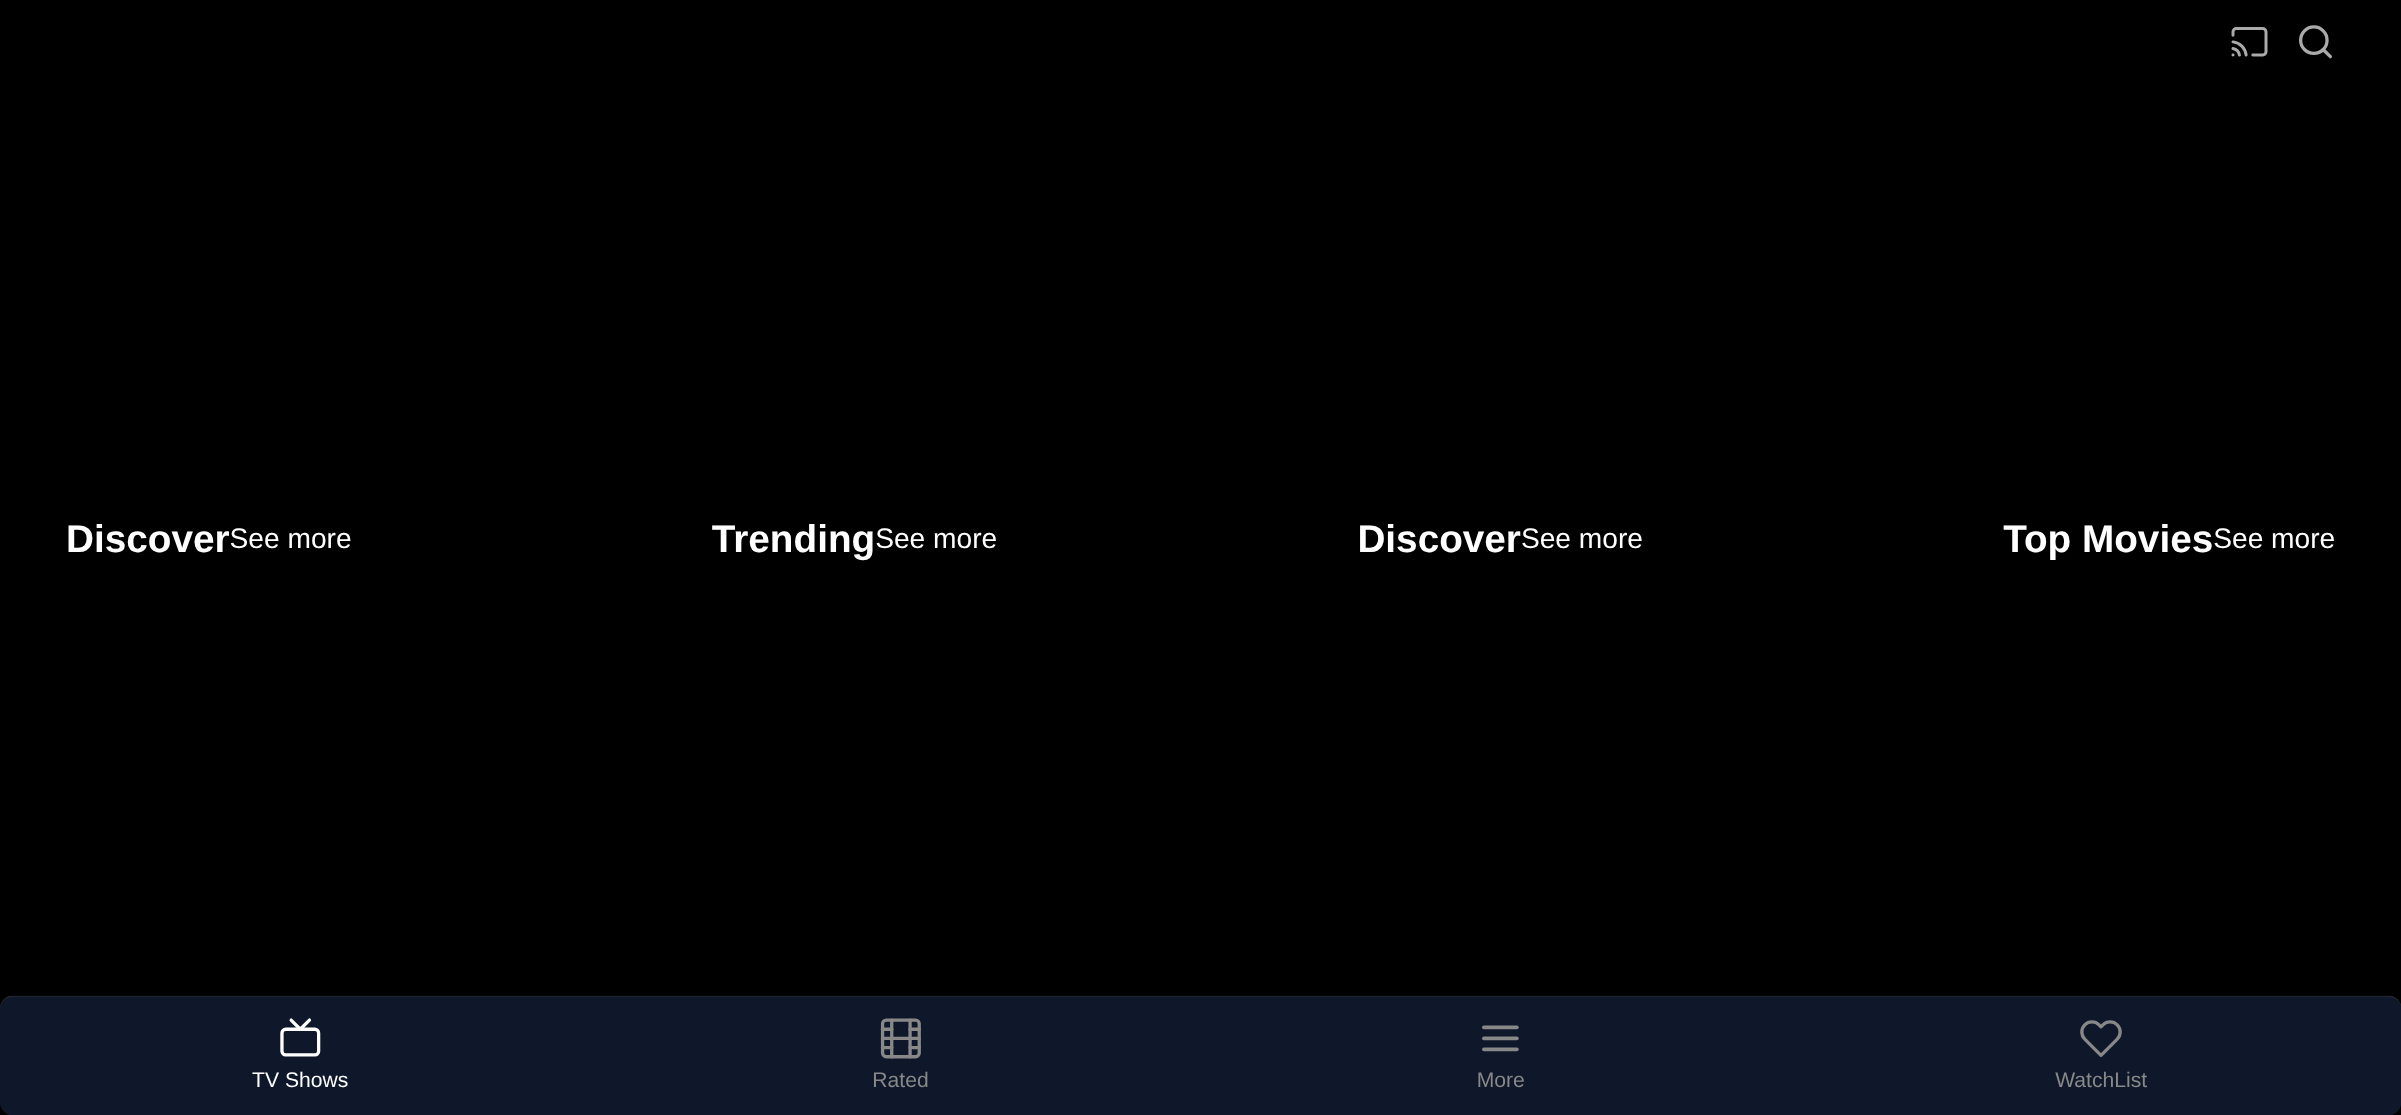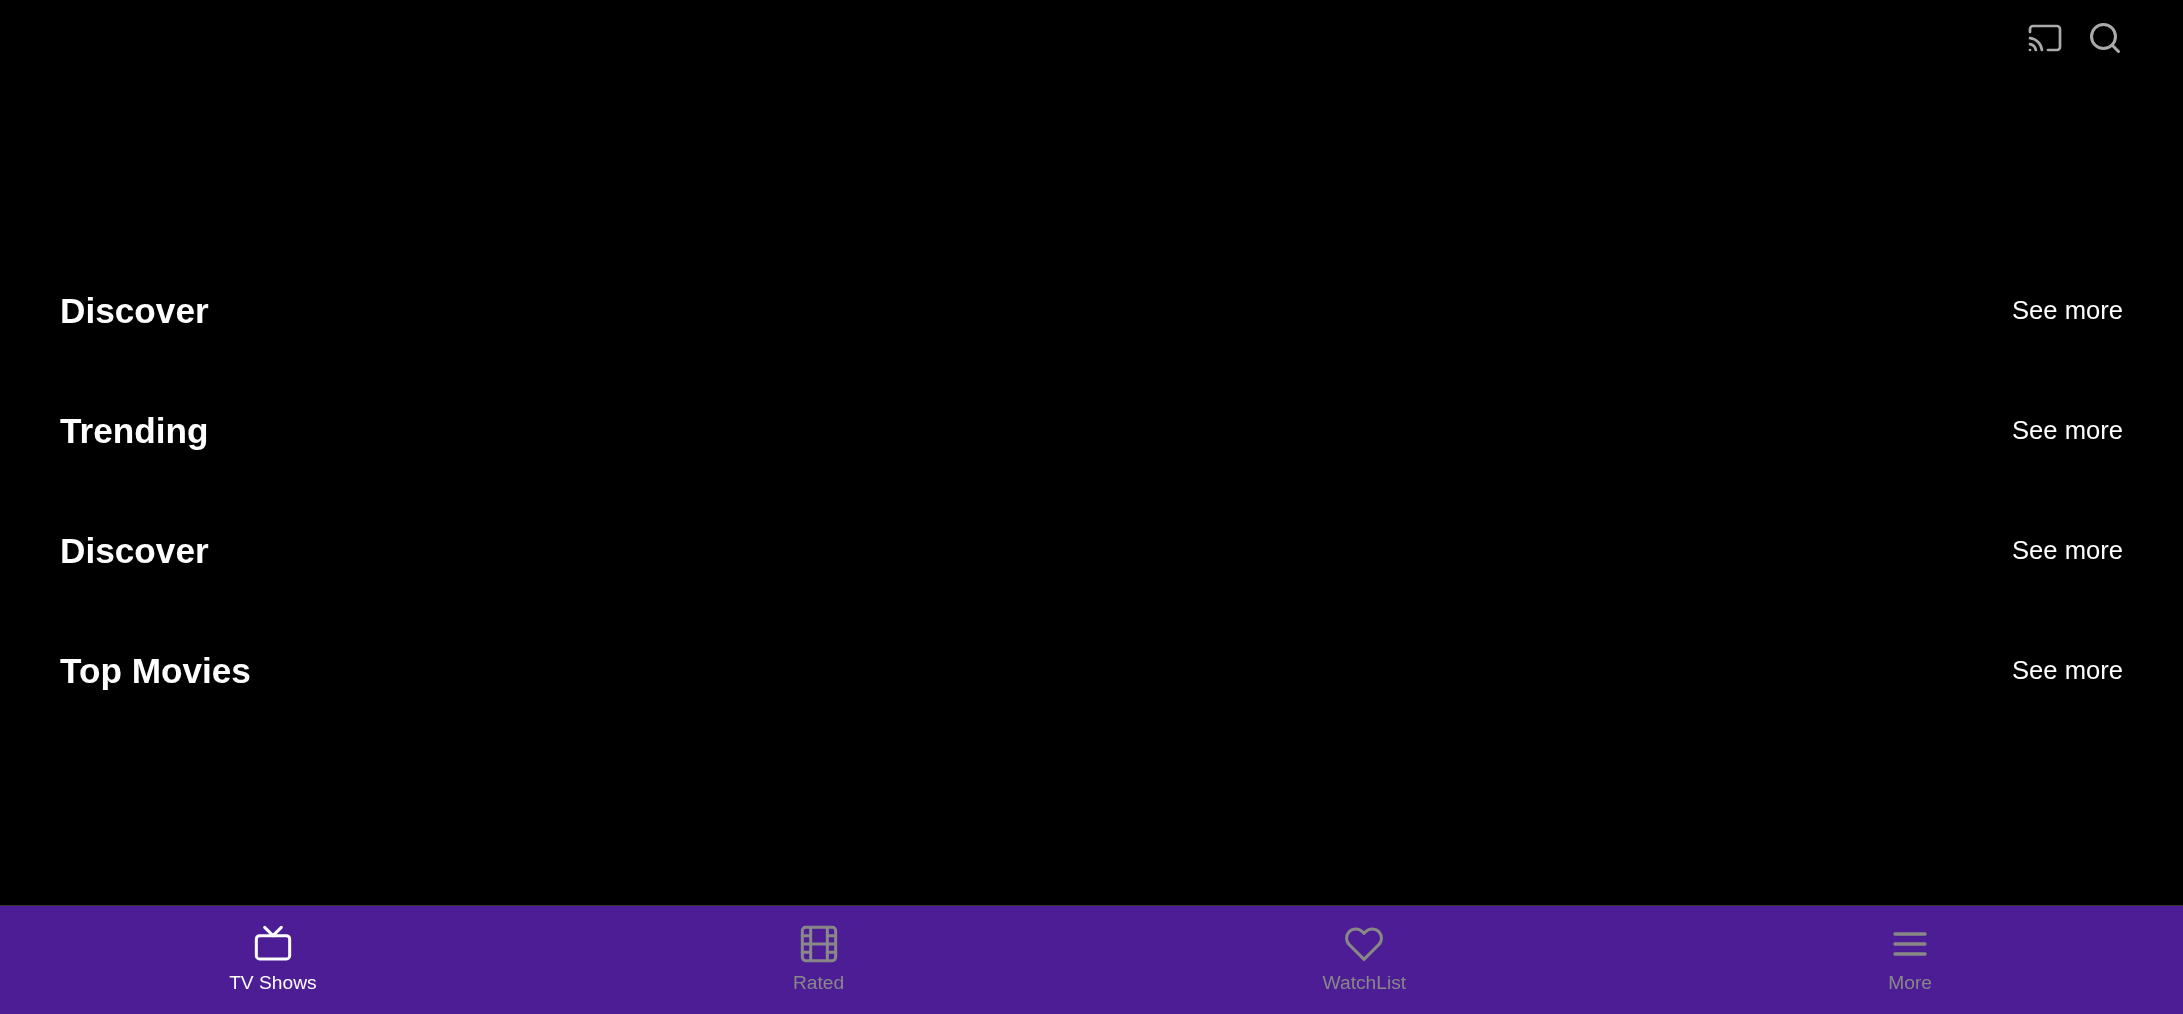--- a/index.html
+++ b/index.html
@@ -48,22 +48,22 @@
     }
 
     .header-icon svg {
       width: 36px;
       height: 36px;
     }
 
     .main-content {
       flex: 1;
       display: flex;
-      flex-direction: column;
-      justify-content: center;
+      flex-direction: row;
+      justify-content: space-between;
       padding: 20px 60px;
       gap: 0;
       overflow: hidden;
     }
 
     .section-row {
       display: flex;
       justify-content: space-between;
       align-items: center;
       padding: 40px 0;
@@ -84,22 +84,23 @@
       border: none;
       color: #fff;
     }
 
     .bottom-nav {
       border-top: 1px solid #333;
       display: flex;
       justify-content: space-around;
       align-items: center;
       padding: 18px 0 20px 0;
-      background: #4c1d95;
+      background: #0f172a;
       flex-shrink: 0;
+      border-radius: 12px;
     }
 
     .nav-item {
       display: flex;
       flex-direction: column;
       align-items: center;
       gap: 8px;
       cursor: pointer;
       flex: 1;
     }
@@ -195,30 +196,30 @@
         <line x1="2" y1="17" x2="7" y2="17"></line>
         <line x1="17" y1="17" x2="22" y2="17"></line>
         <line x1="17" y1="7" x2="22" y2="7"></line>
       </svg>
     </span>
     <span class="nav-label">Rated</span>
   </div>
 
   <div class="nav-item">
     <span class="nav-icon">
-      <svg viewBox="0 0 24 24" fill="none" stroke-width="1.8" stroke-linecap="round" stroke-linejoin="round" style="stroke: rgb(136, 136, 136);">
-        <path d="M20.84 4.61a5.5 5.5 0 0 0-7.78 0L12 5.67l-1.06-1.06a5.5 5.5 0 0 0-7.78 7.78l1.06 1.06L12 21.23l7.78-7.78 1.06-1.06a5.5 5.5 0 0 0 0-7.78z"></path>
-      </svg>
-    </span>
-    <span class="nav-label">WatchList</span>
-  </div>
-
-  <div class="nav-item">
-    <span class="nav-icon">
       <svg viewBox="0 0 24 24" fill="none" stroke-width="2" stroke-linecap="round" stroke-linejoin="round" style="stroke: rgb(136, 136, 136);">
         <line x1="3" y1="6" x2="21" y2="6"></line>
         <line x1="3" y1="12" x2="21" y2="12"></line>
         <line x1="3" y1="18" x2="21" y2="18"></line>
       </svg>
     </span>
     <span class="nav-label">More</span>
   </div>
+
+  <div class="nav-item">
+    <span class="nav-icon">
+      <svg viewBox="0 0 24 24" fill="none" stroke-width="1.8" stroke-linecap="round" stroke-linejoin="round" style="stroke: rgb(136, 136, 136);">
+        <path d="M20.84 4.61a5.5 5.5 0 0 0-7.78 0L12 5.67l-1.06-1.06a5.5 5.5 0 0 0-7.78 7.78l1.06 1.06L12 21.23l7.78-7.78 1.06-1.06a5.5 5.5 0 0 0 0-7.78z"></path>
+      </svg>
+    </span>
+    <span class="nav-label">WatchList</span>
+  </div>
 </nav>
 
 </body></html>

